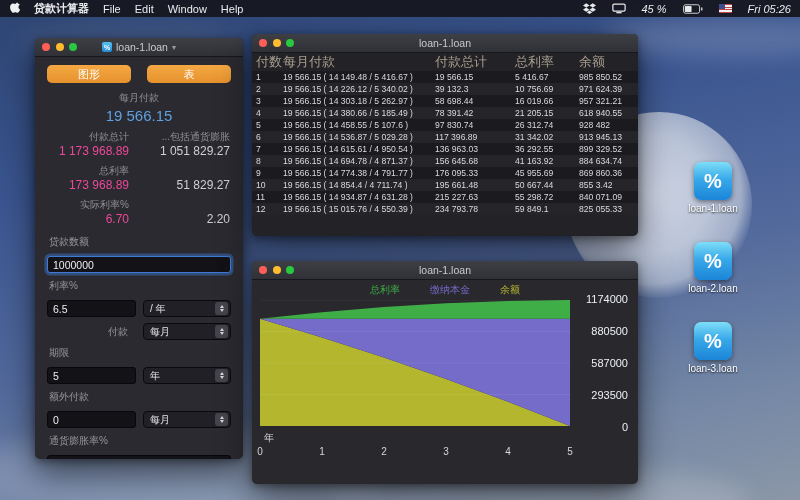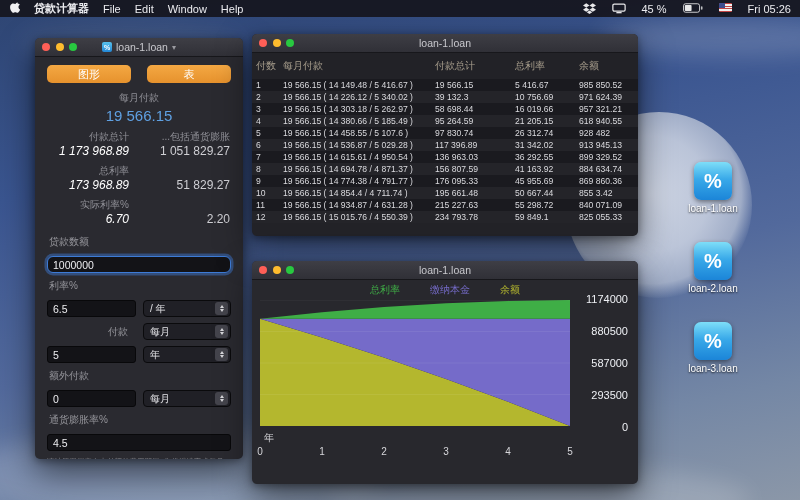--- a/index.html
+++ b/index.html
@@ -12,21 +12,21 @@
   .cloud { position:absolute; border-radius:50%; background:rgba(255,255,255,.16); filter:blur(11px); }
   #moon { position:absolute; left:566px; top:112px; width:186px; height:186px; border-radius:50%;
     background:radial-gradient(circle at 46% 44%, #e4e8f0 0%, #cfd6e4 40%, #aeb9cf 62%, rgba(174,185,207,0) 73%); opacity:.85; }
 
   
   #menubar { position:absolute; left:0; top:0; width:800px; height:17px;
     background:rgba(22,22,30,.93); display:flex; align-items:center; padding:0 9px;
     color:#ececf0; font-size:11px; z-index:50; }
   #menubar .mitem { margin-right:14px; white-space:nowrap; }
   #menubar .appname { font-weight:bold; margin-right:14px; }
-  #menubar .right { margin-left:auto; display:flex; gap:16px; }
+  #menubar .right { margin-left:auto; display:flex; align-items:center; gap:16px;font-style:italic; }
   .flagicon { width:13px; height:9px; border-radius:1px; overflow:hidden; position:relative;
     background:repeating-linear-gradient(180deg,#c24444 0 1.3px,#f2f2f2 1.3px 2.6px); }
   .flagicon::before { content:""; position:absolute; left:0; top:0; width:6px; height:5px; background:#3d4c8e; }
 
   
   .window { position:absolute; border-radius:5px; overflow:hidden;
     box-shadow:0 14px 34px rgba(0,0,0,.55), 0 2px 8px rgba(0,0,0,.4); z-index:10; }
   .titlebar { height:19px; background:linear-gradient(#3e3e45,#303037);
     border-bottom:1px solid #17171b; display:flex; align-items:center; position:relative; flex:0 0 auto; }
   .lights { position:absolute; left:7px; top:0; height:100%; display:flex; align-items:center; gap:5.5px; }
@@ -44,46 +44,46 @@
   .segrow { display:flex; gap:16px; margin-bottom:8px; }
   .segbtn { flex:1; height:18px; border-radius:5px; border:none; cursor:default;
     background:linear-gradient(#f4a843,#e6922d); color:#fff; font-size:11px;
     display:flex; align-items:center; justify-content:center; }
   .s-label { font-size:10px; color:#8f8f96; }
   .center { text-align:center; }
   .bigval { font-size:15px; color:#5fa0e2; margin:2px 0 6px; }
   .sgrid { display:grid; grid-template-columns:1fr 1fr; }
   .sgrid .c1 { text-align:right; padding-right:10px; }
   .sgrid .c2 { text-align:right; padding-right:1px; }
-  .vblue { font-size:12px; color:#ffffff;font-style:italic; }
+  .vblue { font-size:12px; color:#ec4899; }
   .vgray { font-size:12px; color:#cfcfd4; }
   .srow { margin-bottom:6px; }
   .f-label { font-size:10px; color:#95959b; margin:0 0 7px 2px; }
   .tf { background:#131317; border:1px solid #08080a; border-radius:3px; color:#ededf0;
     font-size:10.5px; height:17px; padding:0 5px; width:100%; font-family:"Liberation Sans",sans-serif; }
-  .tf.focused { border-color:#3d7bd6; box-shadow:0 0 0 2.5px rgba(61,123,214,.45);border-radius:6px; }
+  .tf.focused { border-color:#3d7bd6; box-shadow:0 0 0 2.5px rgba(61,123,214,.45); }
   .formrow { display:flex; gap:7px; margin-bottom:6px; }
   .formrow .half { flex:1; min-width:0; }
   .popup { width:88px; flex:0 0 88px; display:flex; align-items:center;
     background:#202026; border:1px solid #0a0a0c; border-radius:4px; height:17px;
     padding:0 2px 0 6px; color:#e3e3e7; font-size:10px; cursor:default; }
   .arrows { margin-left:auto; width:13px; height:13px; background:#44444c; border-radius:3px;
     display:flex; flex-direction:column; align-items:center; justify-content:center; }
   .arr-up { width:0; height:0; border-left:2.5px solid transparent; border-right:2.5px solid transparent;
     border-bottom:3.5px solid #d8d8dc; margin-bottom:1.5px; }
   .arr-dn { width:0; height:0; border-left:2.5px solid transparent; border-right:2.5px solid transparent;
     border-top:3.5px solid #d8d8dc; }
   .inline-label { flex:1; text-align:right; padding-right:8px; font-size:10px; color:#95959b; line-height:17px; }
   .footnote { margin-top:auto; font-size:7.5px; line-height:9px; color:#808086; }
 
   
   #tablewin { left:252px; top:34px; width:386px; height:202px; background:#222227; display:flex; flex-direction:column; }
   #tablewin .content { flex:1; overflow:hidden; }
   table.amort { width:100%; border-collapse:collapse; font-size:8.6px; color:#dadade; table-layout:fixed; }
-  table.amort th { text-align:left; font-weight:normal; color:#a89e8d; font-size:10px; padding:6px 4px; white-space:nowrap; }
+  table.amort th { text-align:left; font-weight:normal; color:#a89e8d; font-size:13px; padding:0 4px; white-space:nowrap; }
   table.amort td { padding:1px 4px; white-space:nowrap; overflow:hidden; }
   table.amort tbody tr:nth-child(odd) { background:#1a1a1f; }
   table.amort tbody tr:nth-child(even) { background:#242429; }
   .cw0{width:27px;} .cw1{width:152px;} .cw2{width:80px;} .cw3{width:64px;} .cw4{width:auto;}
 
   
   #chartwin { left:252px; top:261px; width:386px; height:223px; background:#28282d; display:flex; flex-direction:column; }
   #chartwin .content { position:relative; flex:1; }
   #legend { position:absolute; top:3px; left:0; width:100%; display:flex; justify-content:center; gap:30px; font-size:10px; }
   #chart-svg { position:absolute; left:8px; top:20px; }
@@ -205,20 +205,21 @@
       <span class="inline-label">付款</span>
       <div class="popup">
         <span>每月</span>
         <span class="arrows">
             <i class="arr-up"></i>
             <i class="arr-dn"></i>
           </span>
       </div>
     </div>
 
+    <div class="f-label">期限</div>
     <div class="formrow">
       <input class="tf half" value="5" style="">
       <div class="popup">
         <span>年</span>
         <span class="arrows">
             <i class="arr-up"></i>
             <i class="arr-dn"></i>
           </span>
       </div>
     </div>
@@ -291,21 +292,21 @@
           <tr>
             <td>3</td>
             <td>19 566.15 ( 14 303.18 / 5 262.97 )</td>
             <td>58 698.44</td>
             <td>16 019.66</td>
             <td>957 321.21</td>
           </tr>
           <tr>
             <td>4</td>
             <td>19 566.15 ( 14 380.66 / 5 185.49 )</td>
-            <td>95 264.59</td>
+            <td>78 391.42</td>
             <td>21 205.15</td>
             <td>618 940.55</td>
           </tr>
           <tr>
             <td>5</td>
             <td>19 566.15 ( 14 458.55 / 5 107.6 )</td>
             <td>97 830.74</td>
             <td>26 312.74</td>
             <td>928 482</td>
           </tr>
@@ -319,21 +320,21 @@
           <tr>
             <td>7</td>
             <td>19 566.15 ( 14 615.61 / 4 950.54 )</td>
             <td>136 963.03</td>
             <td>36 292.55</td>
             <td>899 329.52</td>
           </tr>
           <tr>
             <td>8</td>
             <td>19 566.15 ( 14 694.78 / 4 871.37 )</td>
-            <td>156 807.59</td>
+            <td>156 645.68</td>
             <td>41 163.92</td>
             <td>884 634.74</td>
           </tr>
           <tr>
             <td>9</td>
             <td>19 566.15 ( 14 774.38 / 4 791.77 )</td>
             <td>176 095.33</td>
             <td>45 955.69</td>
             <td>869 860.36</td>
           </tr>

